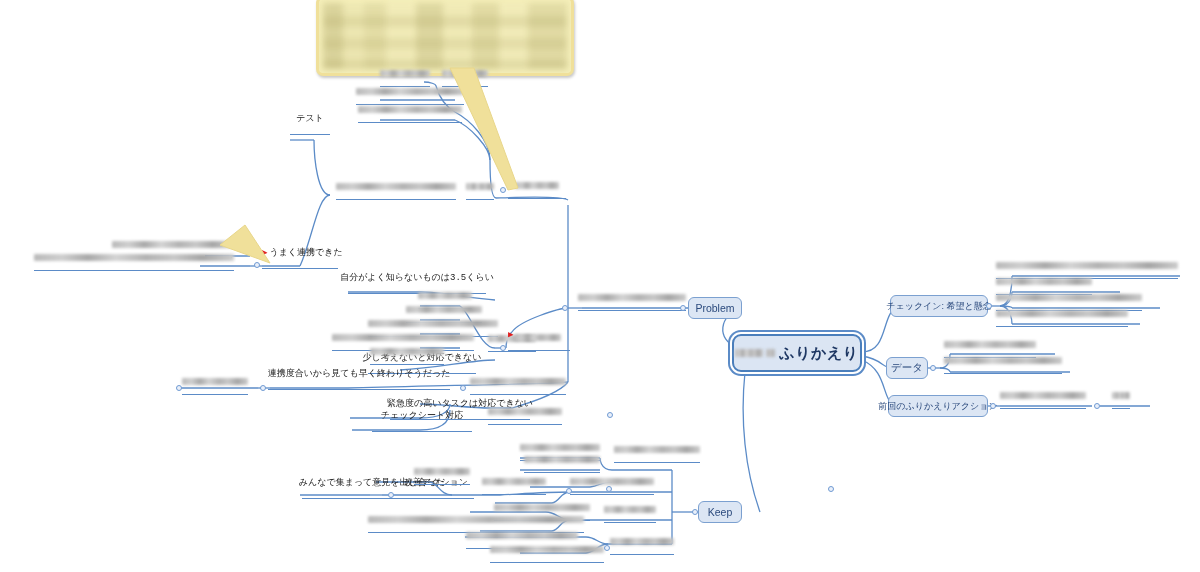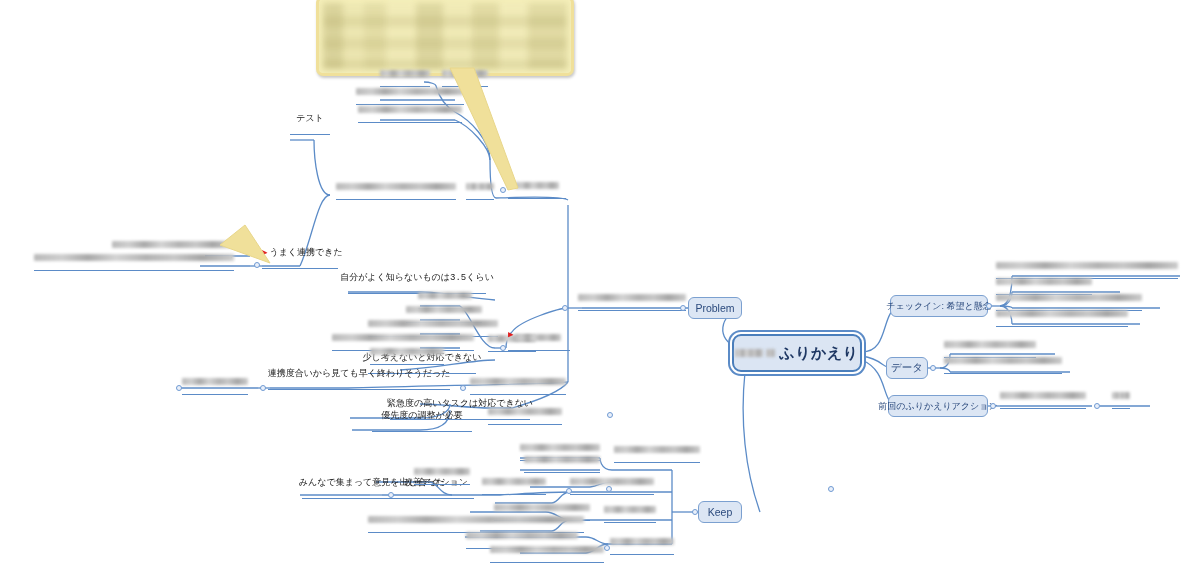--- a/index.html
+++ b/index.html
@@ -280,21 +280,21 @@
 
   <div class="node leaf center" style="left:268px;top:376px;width:182px;height:14px;">
     <span>連携度合いから見ても早く終わりそうだった</span>
   </div>
 
   <div class="node leaf center" style="left:350px;top:406px;width:140px;height:14px;margin-left:40px;">
     <span>緊急度の高いタスクは対応できない</span>
   </div>
 
   <div class="node leaf center" style="left:372px;top:418px;width:100px;height:14px;">
-    <span>優先度の調整が必要</span>
+    <span>チェックシート対応</span>
   </div>
 
   <div class="node leaf center" style="left:302px;top:485px;width:140px;height:14px;">
     <span>みんなで集まって意見を出し合った</span>
   </div>
 
   <div class="node leaf center" style="left:398px;top:485px;width:76px;height:14px;">
     <span>改善アクション</span>
   </div>
 

